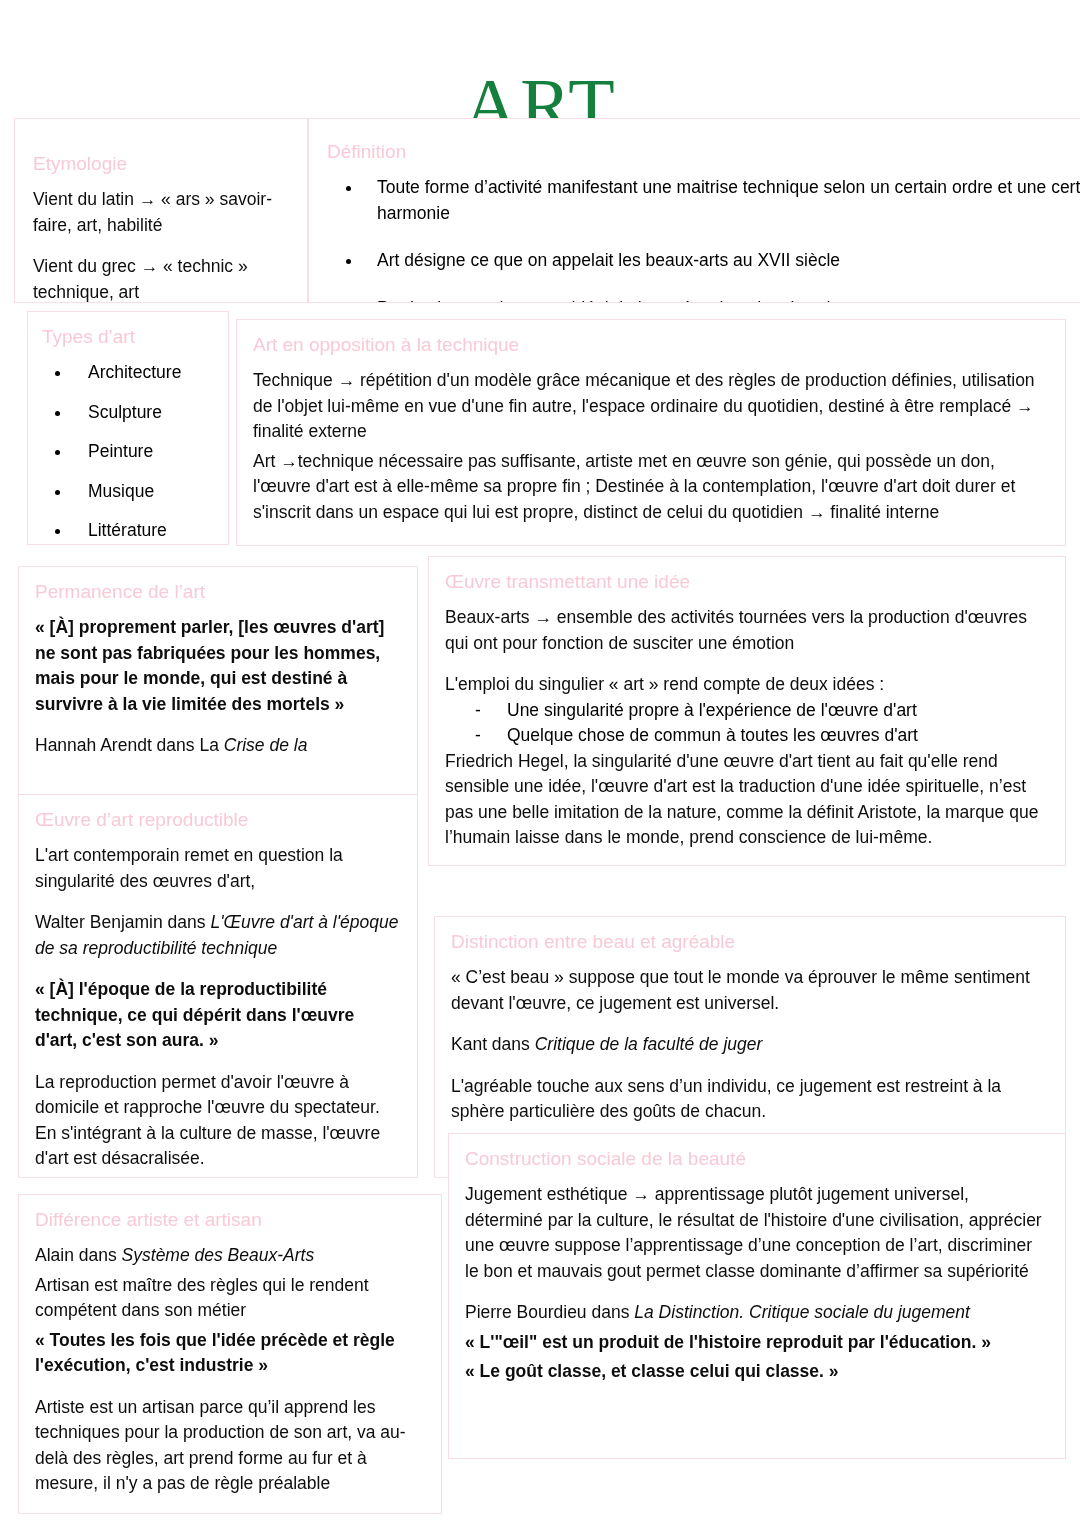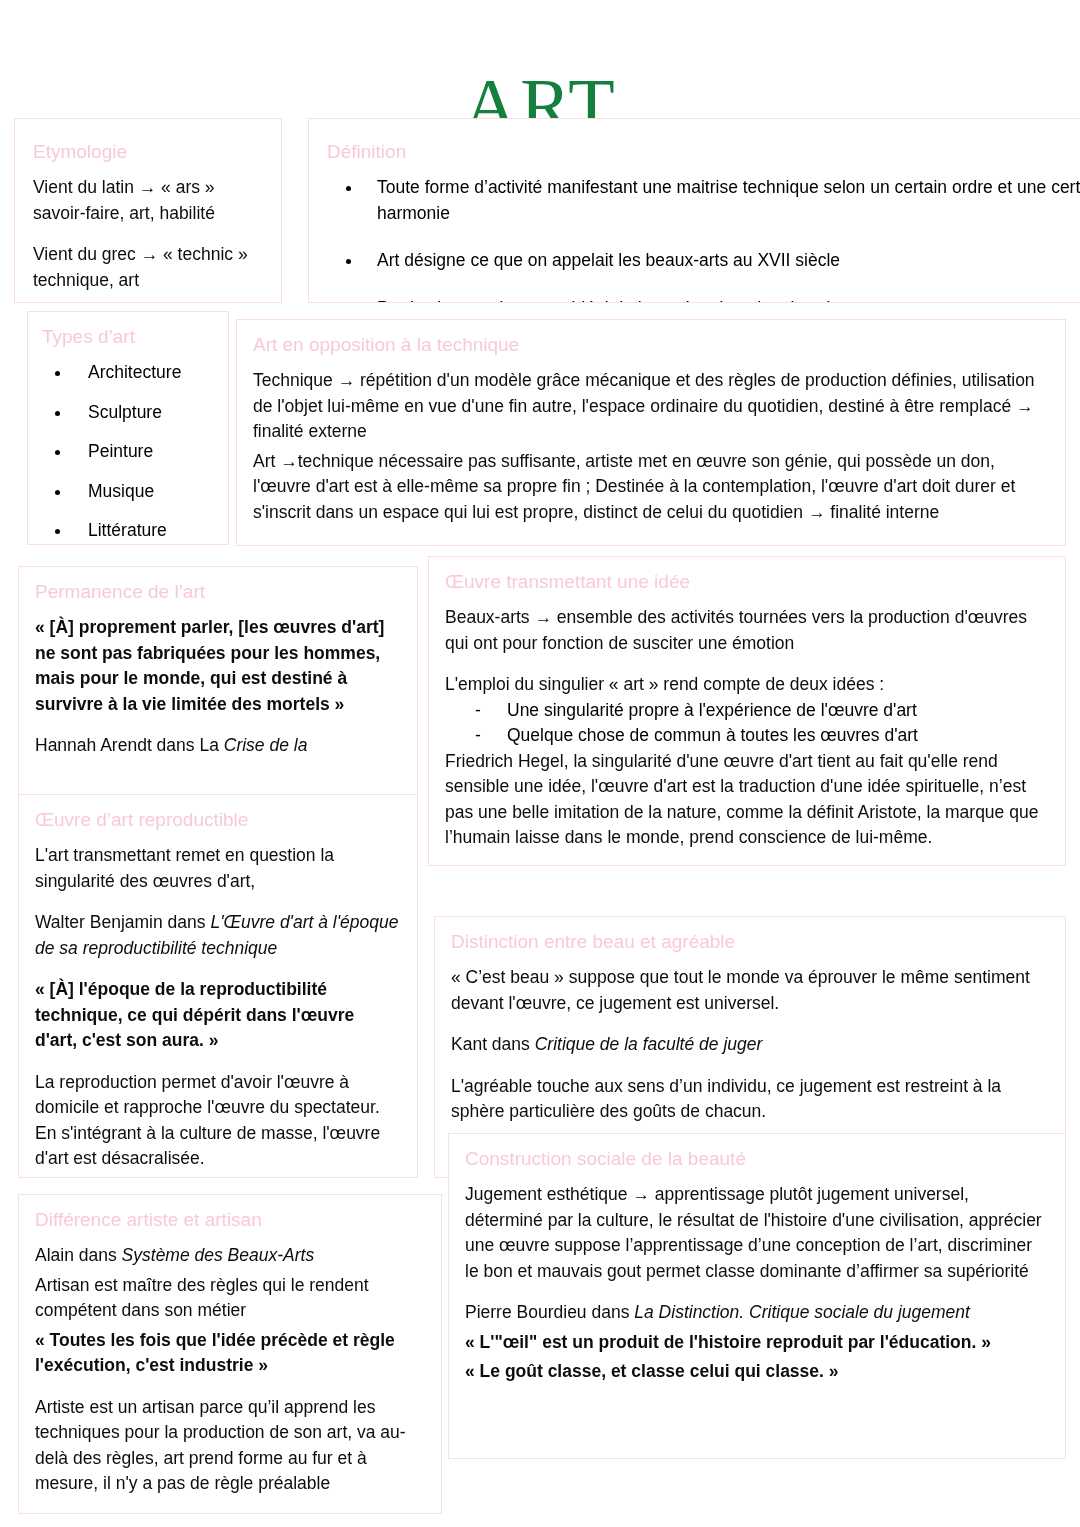--- a/index.html
+++ b/index.html
@@ -97,21 +97,21 @@
     padding-left: 46px;
   }
   ul.dashes li::before {
     content: "-";
     position: absolute;
     left: 14px;
     top: 0;
   }
 
   
-  #card-etymologie      { left: 14px;  top: 118px;  width: 268px; height: 185px; padding: 22px 18px 14px 18px; }
+  #card-etymologie      { left: 14px;  top: 118px;  width: 294px; height: 185px; padding: 34px 18px 14px 18px; }
   #card-definition      { left: 308px; top: 118px;  width: 826px; height: 185px; padding: 22px 18px 14px 18px; }
   #card-types           { left: 27px;  top: 311px;  width: 202px; height: 234px; padding: 14px 8px 14px 14px; }
   #card-opposition      { left: 236px; top: 319px;  width: 830px; height: 227px; padding: 14px 16px 14px 16px; }
   #card-permanence      { left: 18px;  top: 566px;  width: 400px; height: 232px; padding: 14px 16px 14px 16px; }
   #card-transmettant    { left: 428px; top: 556px;  width: 638px; height: 310px; padding: 14px 16px 14px 16px; }
   #card-reproductible   { left: 18px;  top: 794px;  width: 400px; height: 384px; padding: 14px 16px 14px 16px; }
   #card-distinction     { left: 434px; top: 916px;  width: 632px; height: 262px; padding: 14px 16px 14px 16px; }
   #card-difference      { left: 18px;  top: 1194px; width: 424px; height: 320px; padding: 14px 16px 14px 16px; }
   #card-construction    { left: 448px; top: 1133px; width: 618px; height: 326px; padding: 14px 16px 14px 16px; }
 </style>
@@ -164,21 +164,21 @@
   <p class="body-text para-tight">L'emploi du singulier « art » rend compte de deux idées :</p>
   <ul class="dashes">
     <li>Une singularité propre à l'expérience de l'œuvre d'art</li>
     <li>Quelque chose de commun à toutes les œuvres d'art</li>
   </ul>
   <p class="body-text para-tight">Friedrich Hegel, la singularité d'une œuvre d'art tient au fait qu'elle rend sensible une idée, l'œuvre d'art est la traduction d'une idée spirituelle, n’est pas une belle imitation de la nature, comme la définit Aristote, la marque que l’humain laisse dans le monde, prend conscience de lui-même.</p>
 </section>
 
 <section class="card" id="card-reproductible">
   <h2 class="card-title">Œuvre d’art reproductible</h2>
-  <p class="body-text para">L'art transmettant remet en question la singularité des œuvres d'art,</p>
+  <p class="body-text para">L'art contemporain remet en question la singularité des œuvres d'art,</p>
   <p class="body-text para"><span>Walter Benjamin dans </span><span class="ital">L'Œuvre d'art à l'époque de sa reproductibilité technique</span></p>
   <p class="body-text para bold">« [À] l'époque de la reproductibilité technique, ce qui dépérit dans l'œuvre d'art, c'est son aura. »</p>
   <p class="body-text para-tight">La reproduction permet d'avoir l'œuvre à domicile et rapproche l'œuvre du spectateur. En s'intégrant à la culture de masse, l'œuvre d'art est désacralisée.</p>
 </section>
 
 <section class="card" id="card-distinction">
   <h2 class="card-title">Distinction entre beau et agréable</h2>
   <p class="body-text para">« C’est beau » suppose que tout le monde va éprouver le même sentiment devant l'œuvre, ce jugement est universel.</p>
   <p class="body-text para"><span>Kant dans </span><span class="ital">Critique de la faculté de juger</span></p>
   <p class="body-text para">L'agréable touche aux sens d’un individu, ce jugement est restreint à la sphère particulière des goûts de chacun.</p>

